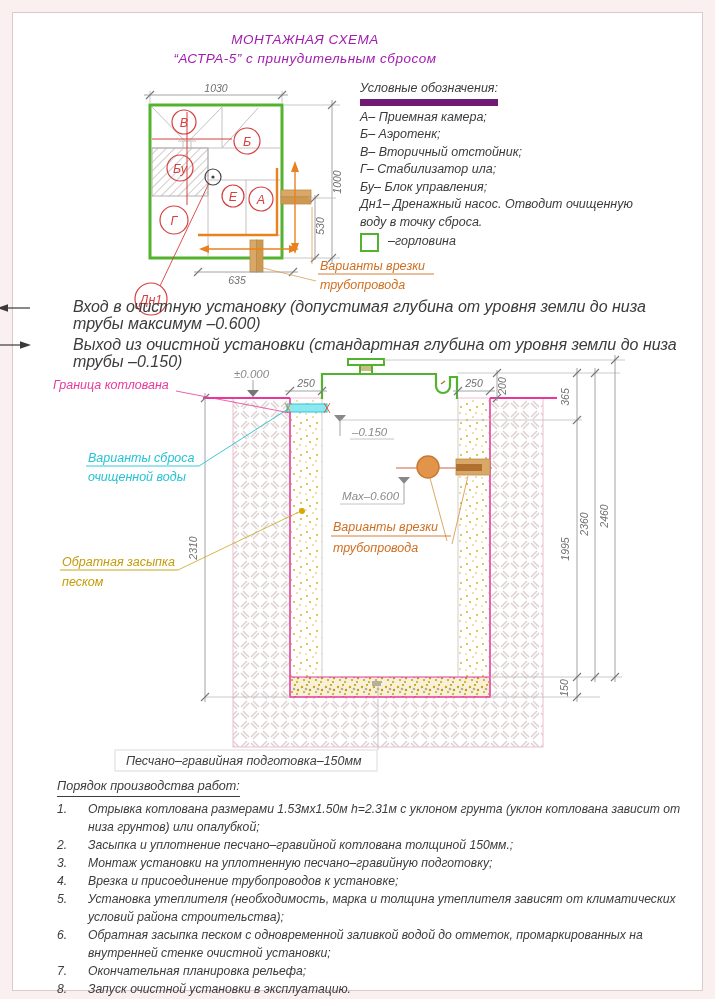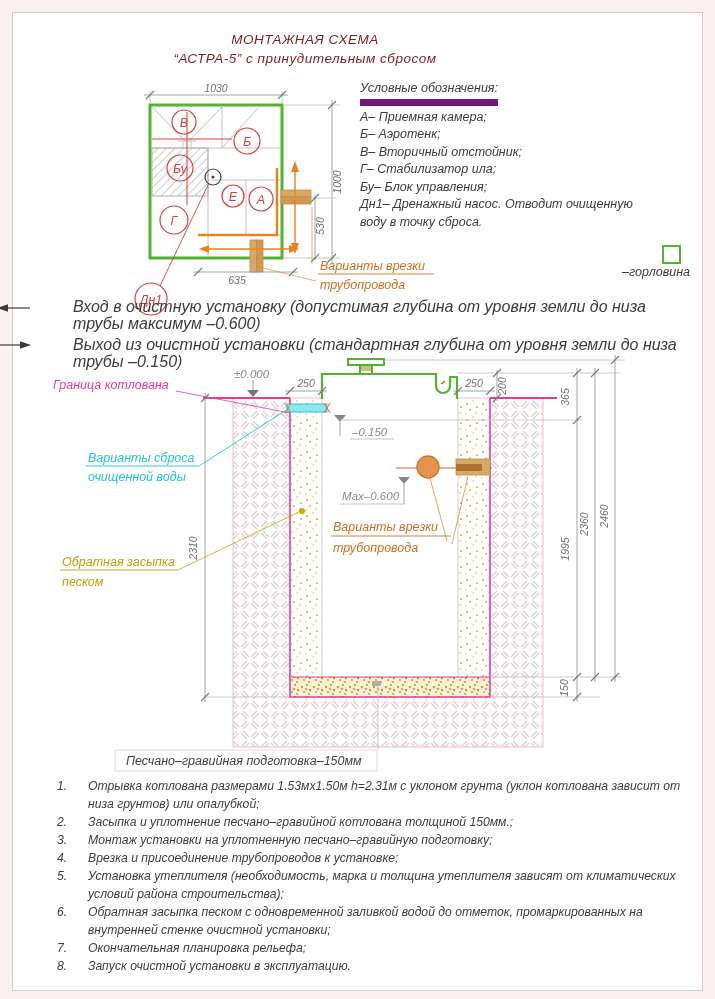--- a/index.html
+++ b/index.html
@@ -3,26 +3,26 @@
 <meta charset="utf-8">
 <style>
   html,body{margin:0;padding:0;}
   body{width:715px;height:999px;background:#faf0ef;position:relative;
        font-family:"Liberation Sans",sans-serif;font-style:italic;color:#3a3a3a;}
   .sheet{position:absolute;left:12px;top:12px;right:12px;bottom:8px;background:#fff;
          border:1px solid #dccaca;}
   .abs{position:absolute;}
   
   .title{left:100px;top:30px;width:410px;text-align:center;font-size:13.5px;line-height:19px;
-         letter-spacing:0.5px;color:#7f1d1d;}
+         letter-spacing:0.5px;color:#a21caf;}
   
   .legend{left:360px;top:80px;width:330px;font-size:12.5px;line-height:17.5px;color:#3c3c3c;}
   .legend .hd{display:inline-block;border-bottom:7px solid #701a75;padding-bottom:1px;margin-bottom:3px;}
   .legend .row{white-space:normal;}
-  .gorl{display:flex;align-items:flex-end;margin-top:14px;flex-direction:column;}
+  .gorl{display:flex;align-items:flex-start;margin-top:2px;}
   .gorl .sq{width:15px;height:15px;border:2px solid #54b32e;margin-right:9px;flex:0 0 auto;}
   
   .ionotes{left:35px;top:299px;width:652px;font-size:16px;line-height:16.5px;color:#3c3c3c;}
   .ionotes p{margin:0 0 4px 0;padding-left:38px;text-indent:-38px;}
   .arr{display:inline-block;width:34px;margin-right:4px;vertical-align:middle;}
   
   .proc{left:57px;top:777px;width:625px;font-size:12.2px;line-height:18px;color:#3c3c3c;}
   .proc .hd{display:inline-block;border-bottom:1px solid #3c3c3c;padding-bottom:1px;margin-bottom:3px;font-size:12.6px;}
   .proc .item{display:flex;}
   .proc .n{flex:0 0 31px;}
@@ -342,20 +342,21 @@
   </g>
   <g>
     <rect x="372" y="681" width="9" height="5" fill="#b5afa2"></rect>
     <line x1="378" y1="686" x2="378" y2="750" stroke="#bbb" stroke-width="0.8"></line>
     <rect x="115" y="750" width="262" height="21" fill="#fff" stroke="#e3d9d9" stroke-width="1"></rect>
     <text class="note-k" x="126" y="765">Песчано–гравийная подготовка–150мм</text>
   </g>
 </svg>
 
 <div class="abs proc">
+  <span class="hd">Порядок производства работ:</span>
   <div class="item">
     <span class="n">1.</span>
       <span class="t">Отрывка котлована размерами 1.53мх1.50м h=2.31м с уклоном грунта (уклон котлована зависит от низа грунтов) или опалубкой;</span>
   </div>
   <div class="item">
     <span class="n">2.</span>
       <span class="t">Засыпка и уплотнение песчано–гравийной котлована толщиной 150мм.;</span>
   </div>
   <div class="item">
     <span class="n">3.</span>

